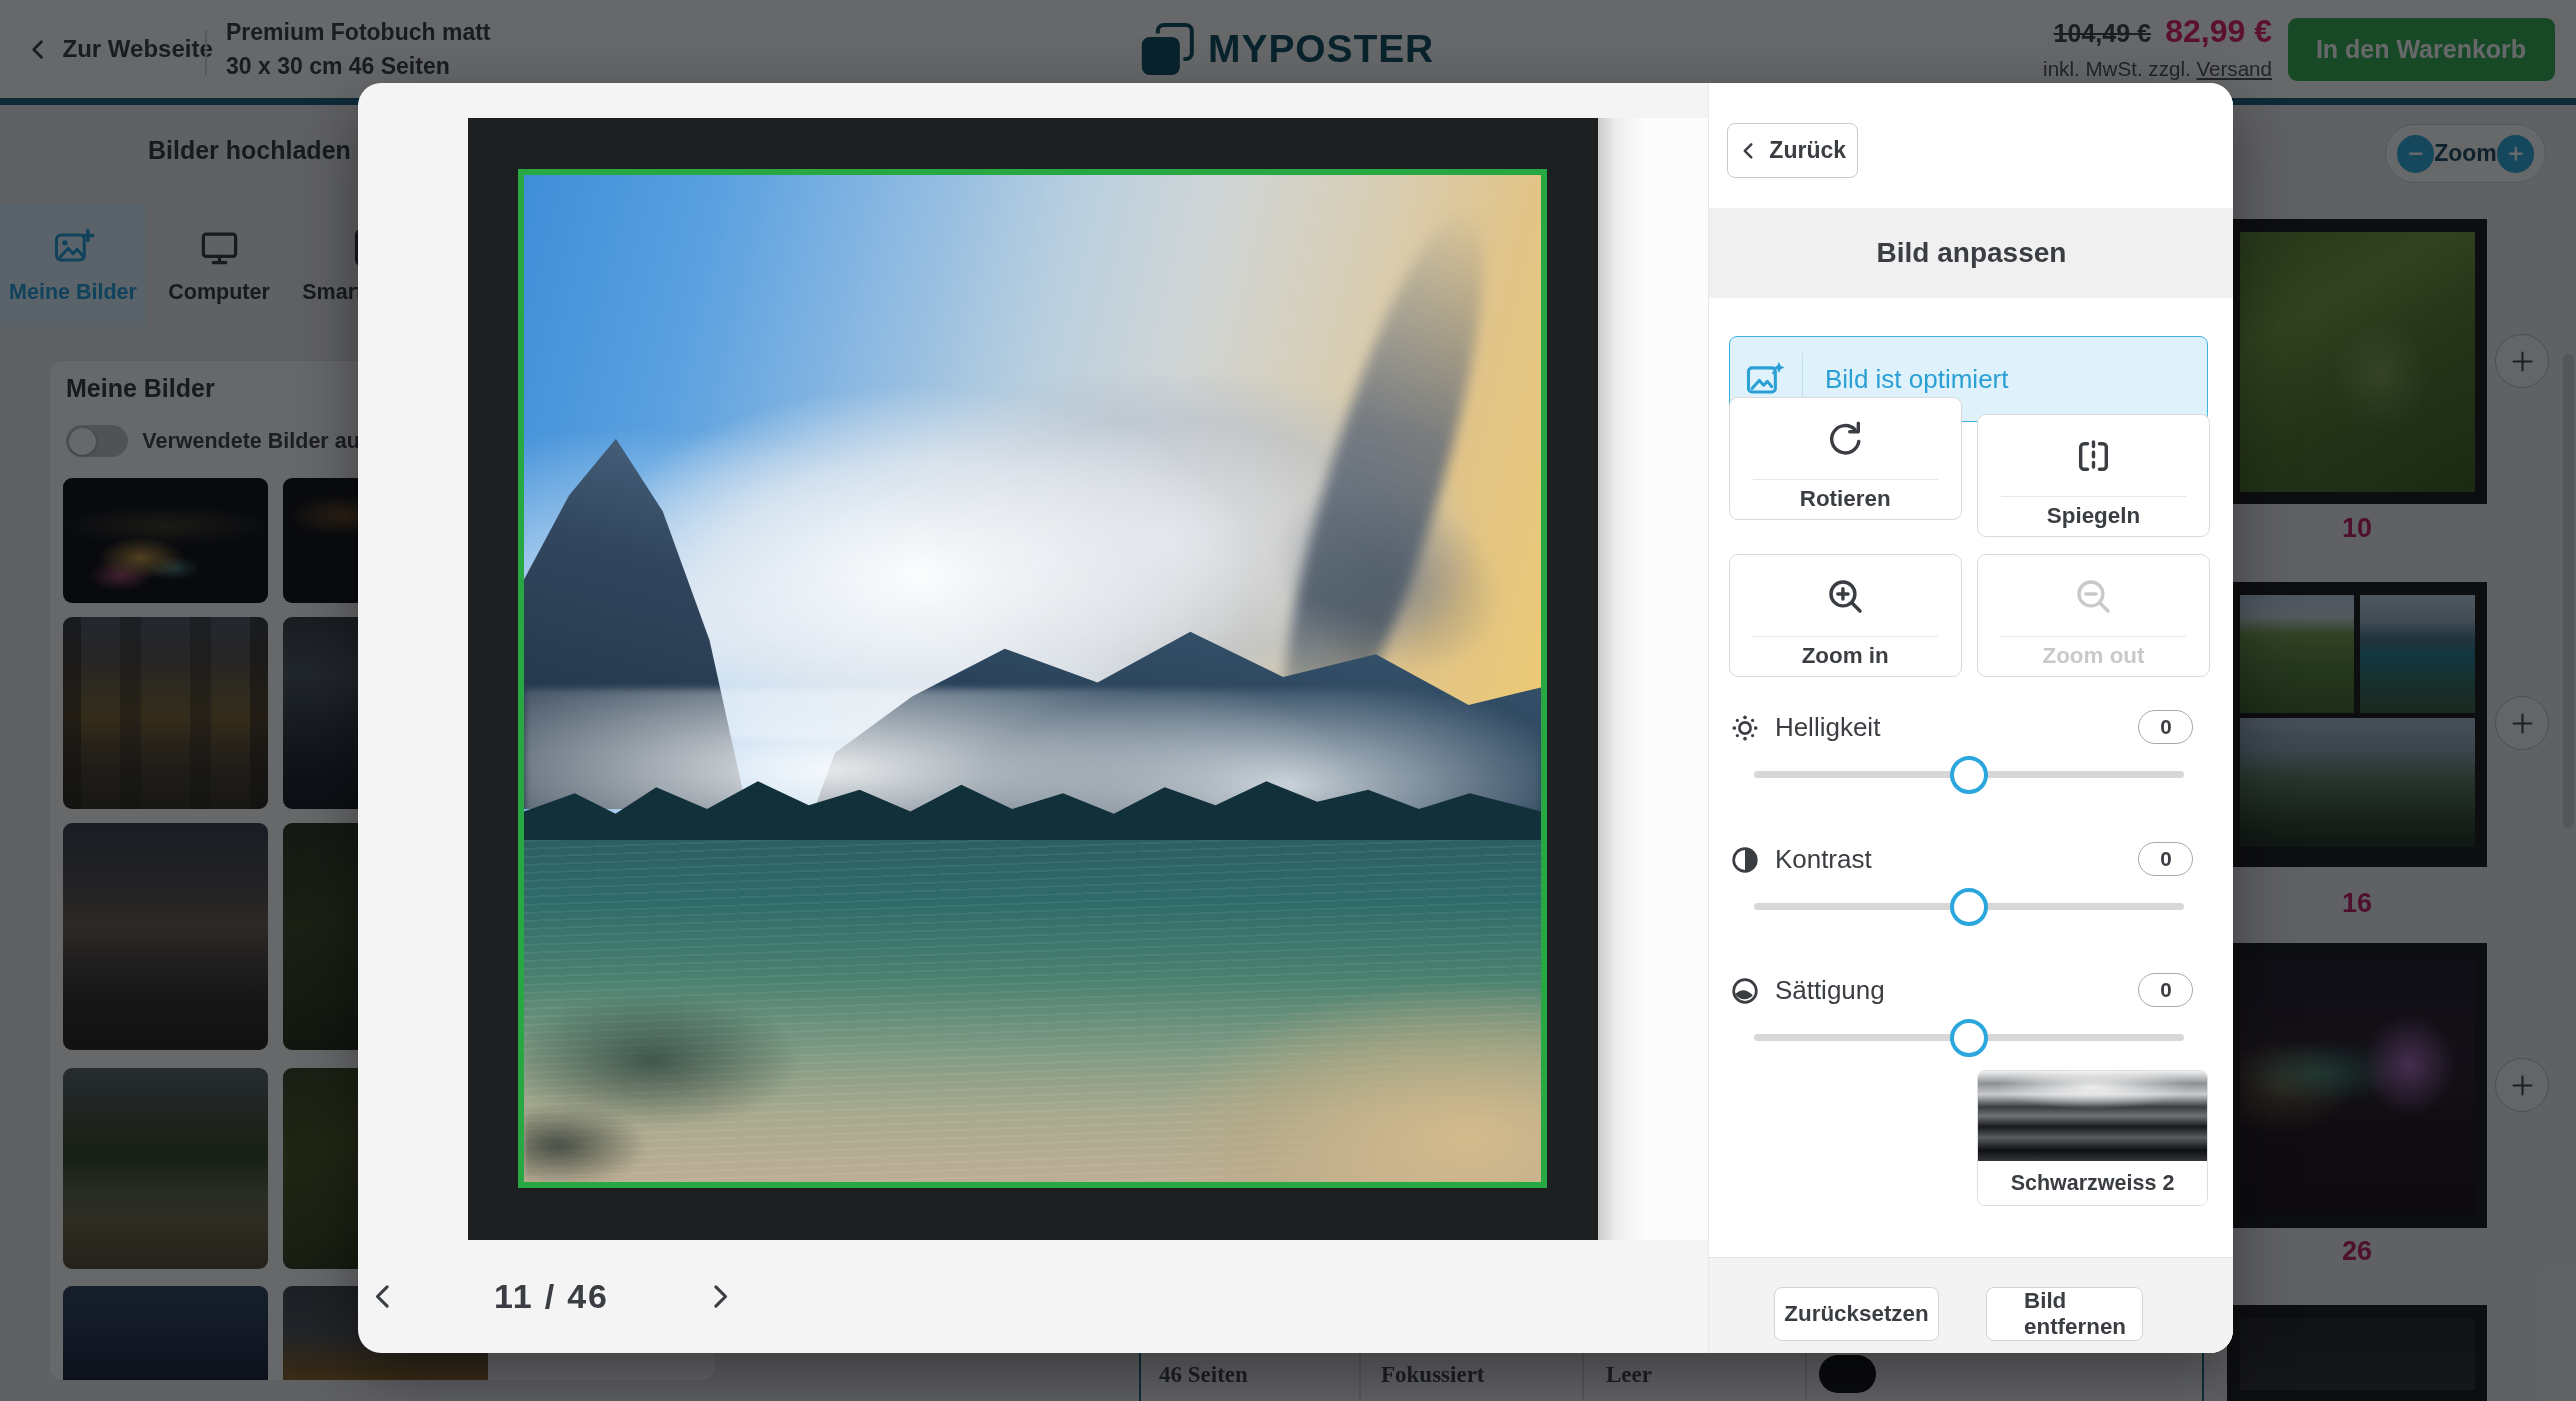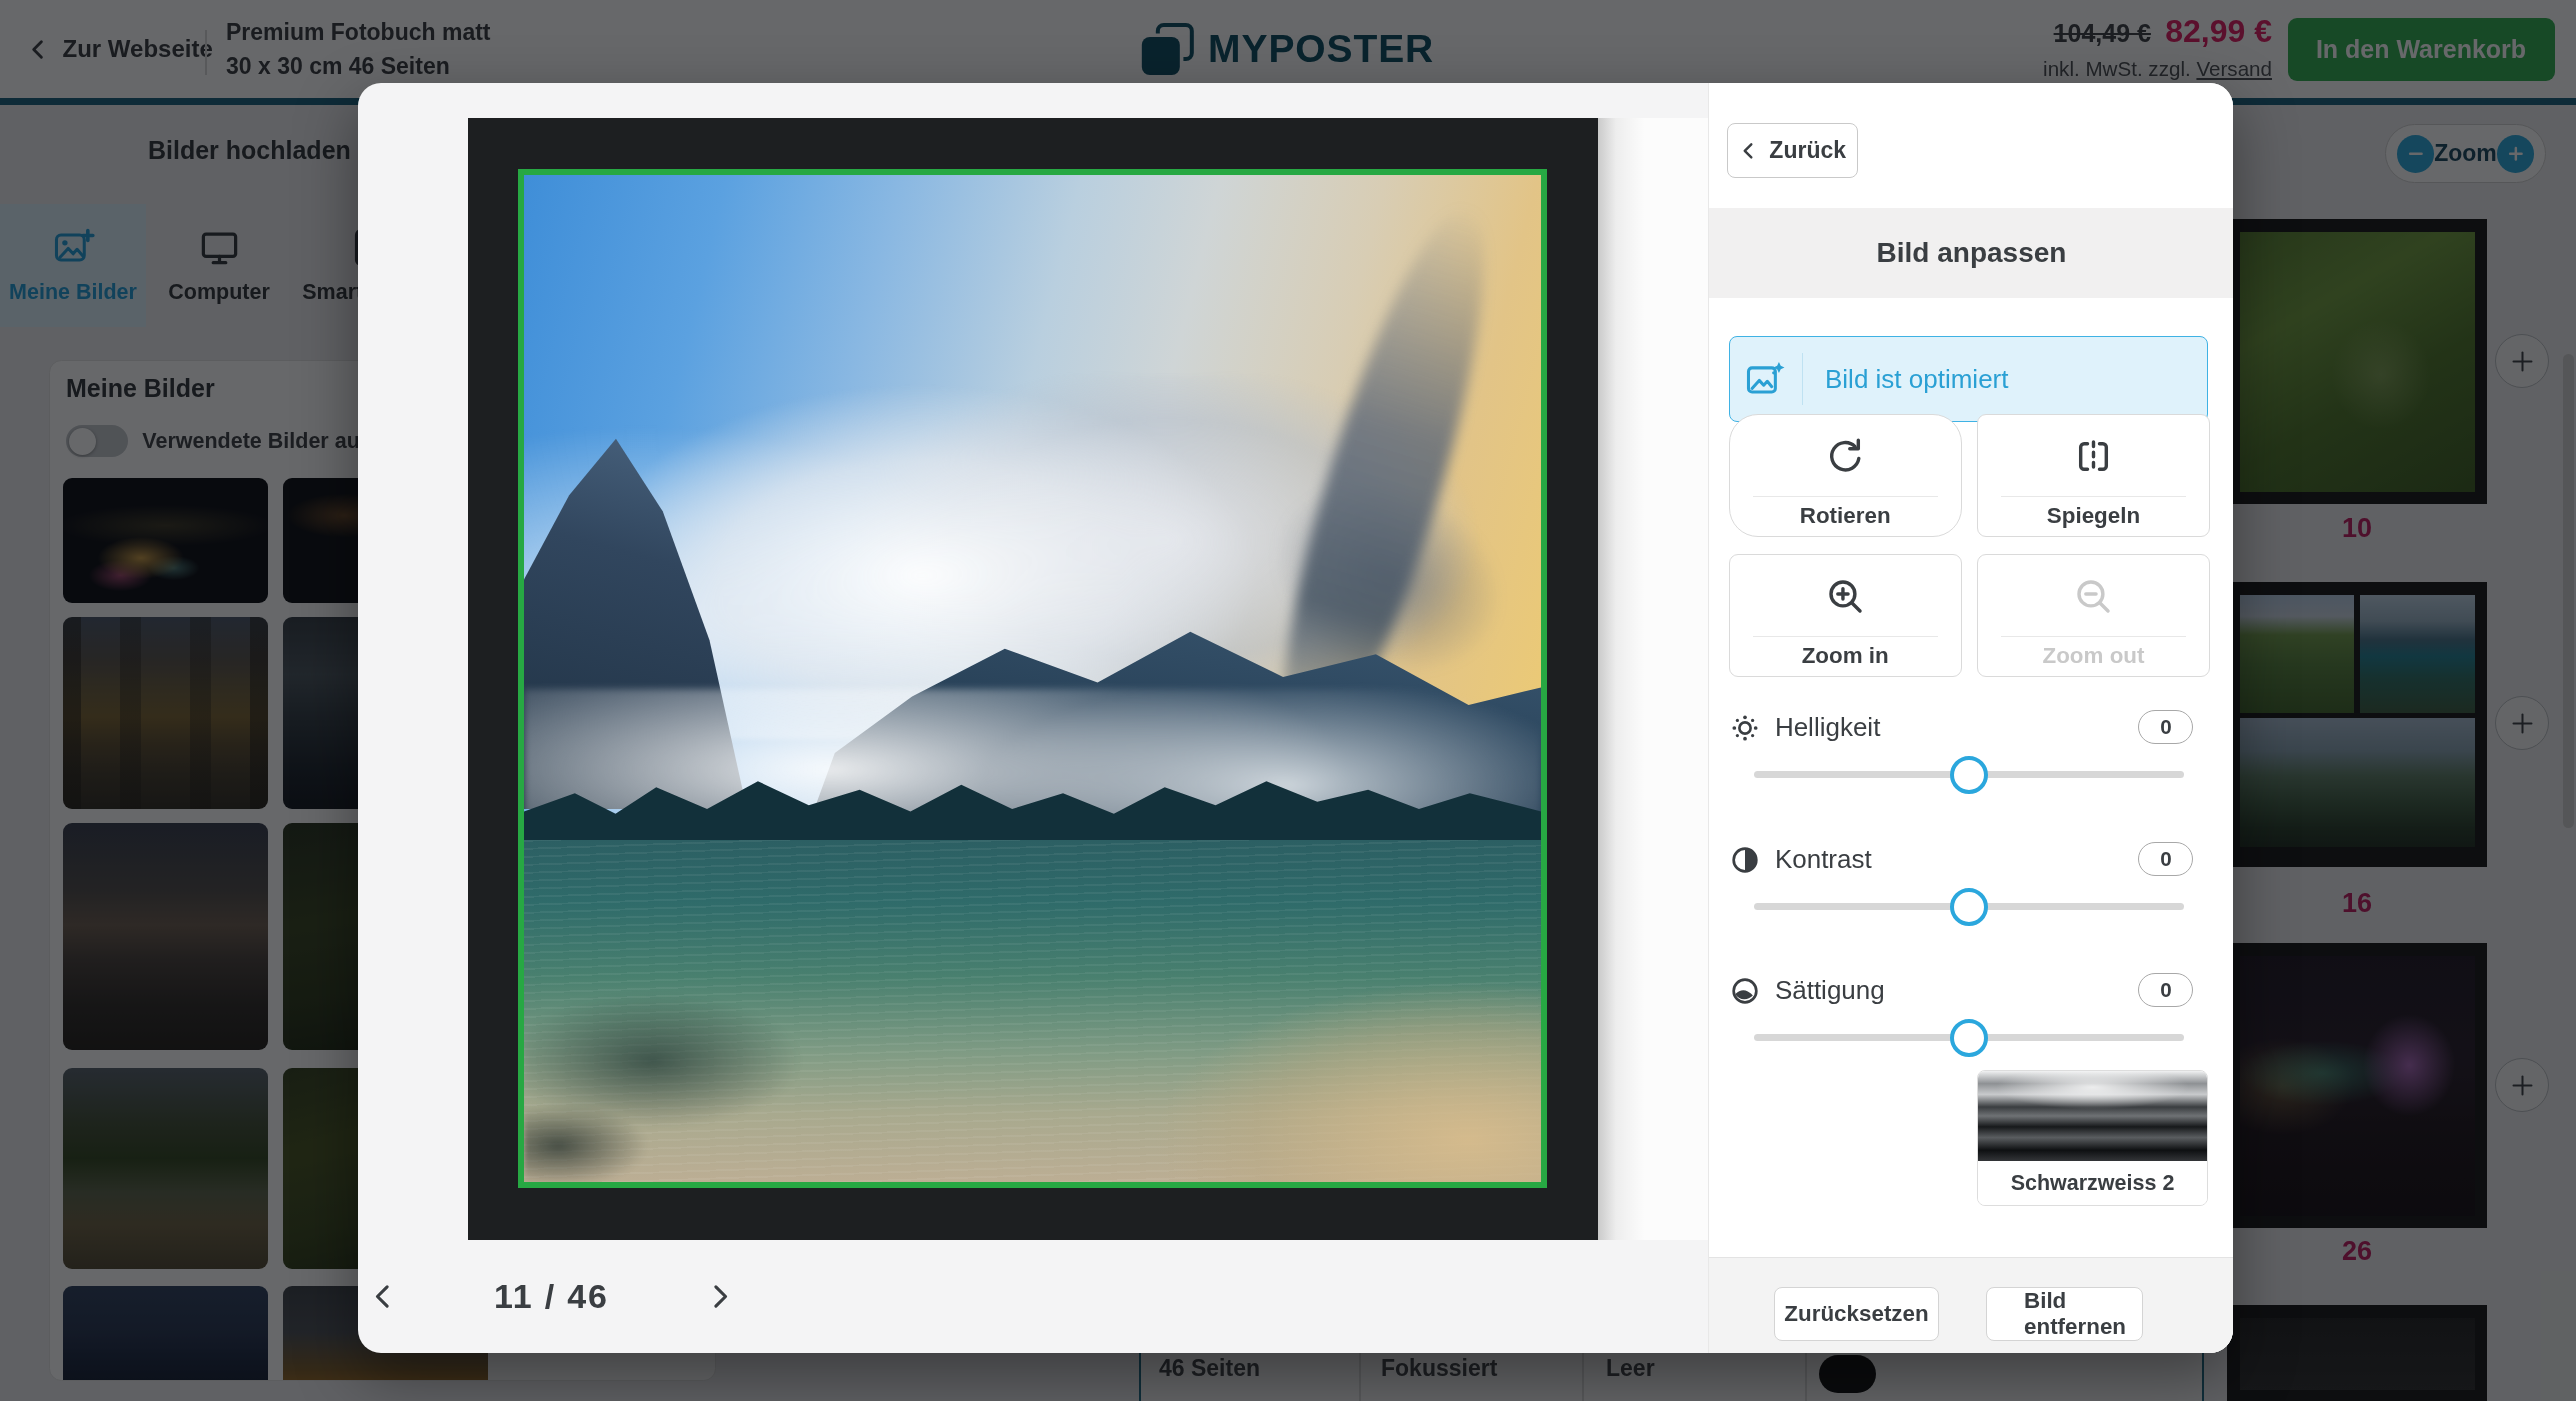--- a/index.html
+++ b/index.html
@@ -70,21 +70,21 @@
   .sp-concert { background: radial-gradient(ellipse 28% 28% at 72% 42%, rgba(200,120,220,.8), transparent 70%), radial-gradient(ellipse 50% 18% at 35% 45%, rgba(80,220,180,.45), transparent 70%), radial-gradient(ellipse 40% 25% at 18% 50%, rgba(220,180,90,.35), transparent 75%), linear-gradient(180deg, #1c1420 0%, #241a26 40%, #1a1016 70%, #120c10 100%); }
   .sp-next { background: linear-gradient(180deg, #1f1f1f, #2a2a2a); }
   .page-num { position:absolute; left:2227px; width:260px; text-align:center; font-size:27px; font-weight:700; color:#be185d; z-index:1; }
   .add-btn { position:absolute; left:2495px; width:54px; height:54px; border-radius:50%; border:1.8px solid #b9bdc1; background:rgba(255,255,255,.6); display:flex; align-items:center; justify-content:center; cursor:pointer; z-index:1; }
   .add-btn svg { width:27px; height:27px; }
   .page-scrollbar { position:absolute; left:2563px; top:354px; width:10.7px; height:474px; background:#cfcfcf; border-radius:5.4px; z-index:1; cursor:pointer; }
 
   
   .bottom-bar { position:absolute; left:1139px; top:1323px; width:1065px; height:107px; background:#f7f7f7; border:2.7px solid #1b6a85; border-bottom:none; border-radius:19.7px 19.7px 0 0; z-index:1; }
   .bb-divider { position:absolute; top:0; width:1.8px; height:105px; background:#d7d7d7; }
-  .bb-label { position:absolute; top:30px; font-size:23px; font-weight:700; color:#3f4347; }
+  .bb-label { position:absolute; top:37px; font-size:23px; font-weight:700; color:#3f4347;font-family:Liberation Serif, serif; }
   .bb-pill { position:absolute; left:678px; top:30px; width:57px; height:38px; border-radius:19px; background:#0b0b0b; cursor:pointer; }
 
   
   .overlay { position:absolute; left:0; top:0; width:2576px; height:1402px; background:rgba(10,12,14,0.62); z-index:50; }
 
   
   .modal { position:absolute; left:358px; top:83px; width:1875px; height:1270px; background:#f4f4f5; border-radius:23px; z-index:100; overflow:hidden; box-shadow:0 21.5px 63px rgba(0,0,0,.4); }
   .stage { position:absolute; left:110px; top:35px; width:1130px; height:1122px; background:#1d1f21; }
   .photo-frame { position:absolute; left:50px; top:51px; width:1029px; height:1019px; border:6.3px solid #27a843; }
   .photo { position:relative; width:100%; height:100%; overflow:hidden; background: linear-gradient(104deg, #3f8ed8 0%, #5ba1e0 16%, #8ab8e2 30%, #b9cfdf 44%, #cfd5d6 55%, #d8cdb4 68%, #e2c487 80%, #ecca74 92%, #f0cf7d 100%); }
@@ -363,21 +363,21 @@
             <rect x="2.5" y="5.5" width="15" height="13.5" rx="2"></rect>
             <path d="M4.5 17 L8.5 12.5 L11 15.2 L13 13 L15.5 16"></path>
             <path d="M19.5 2.2 l1 2.1 2.1 1 -2.1 1 -1 2.1 -1-2.1 -2.1-1 2.1-1 z" fill="#2aa0d4" stroke="none"></path>
             <circle cx="16.6" cy="8.3" r="0.9" fill="#2aa0d4" stroke="none"></circle>
           </svg>
       </span>
       <span class="status-vdiv"></span>
       <span class="status-text">Bild ist optimiert</span>
     </div>
 
-    <div class="acard" style="left:19.7px; top:331px;border-radius:29px;">
+    <div class="acard" style="left:19.7px; top:314px;">
       <div class="acard-icon">
         <svg viewBox="0 0 24 24" fill="none" stroke="currentColor" stroke-width="2" stroke-linecap="round" stroke-linejoin="round">
             <path d="M19.8 13.2 A8 8 0 1 1 17.6 6.2"></path>
             <polyline points="19.5 2.5 19.5 7.5 14.5 7.5"></polyline>
           </svg>
       </div>
       <div class="acard-div"></div>
       <div class="acard-label">Rotieren</div>
     </div>
     <div class="acard" style="left:268px; top:331px;">

